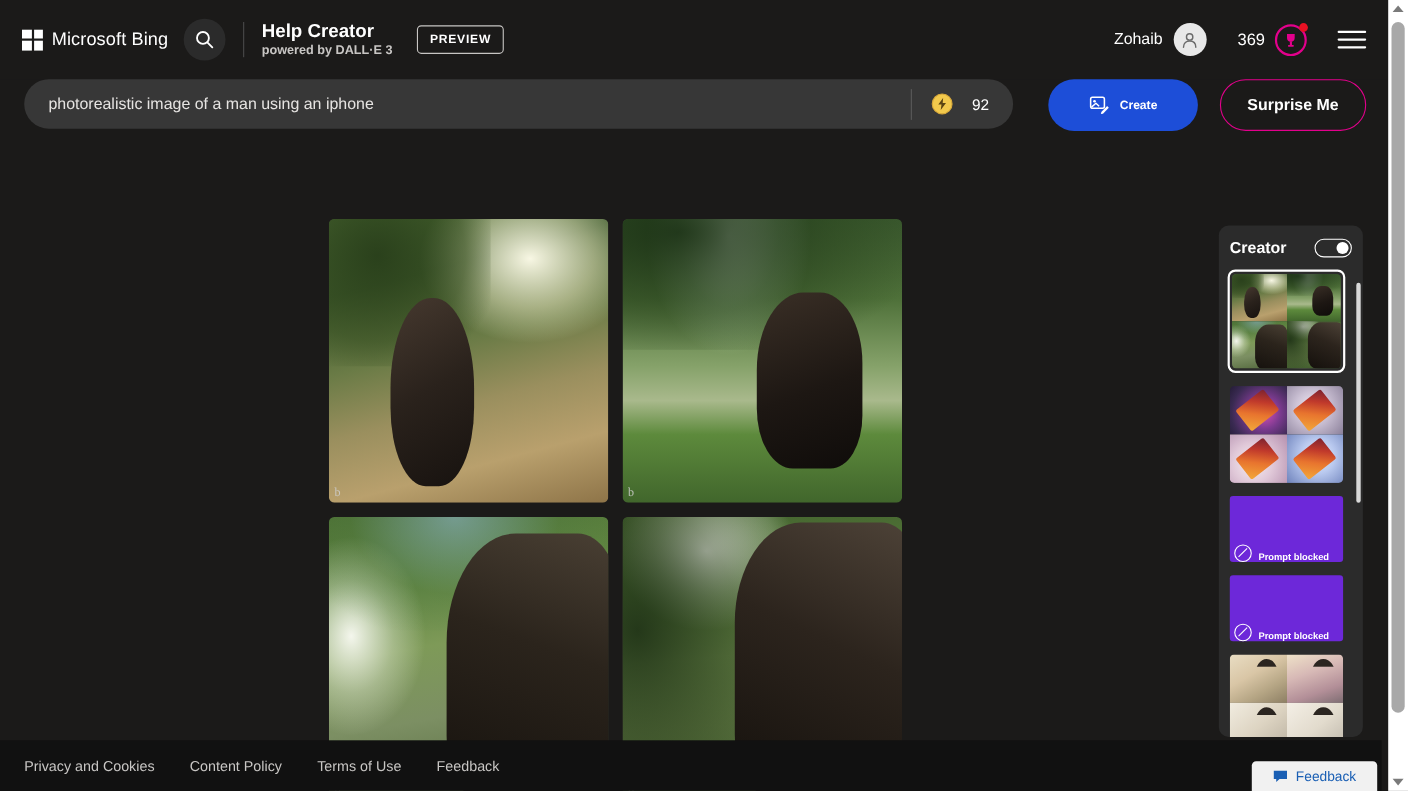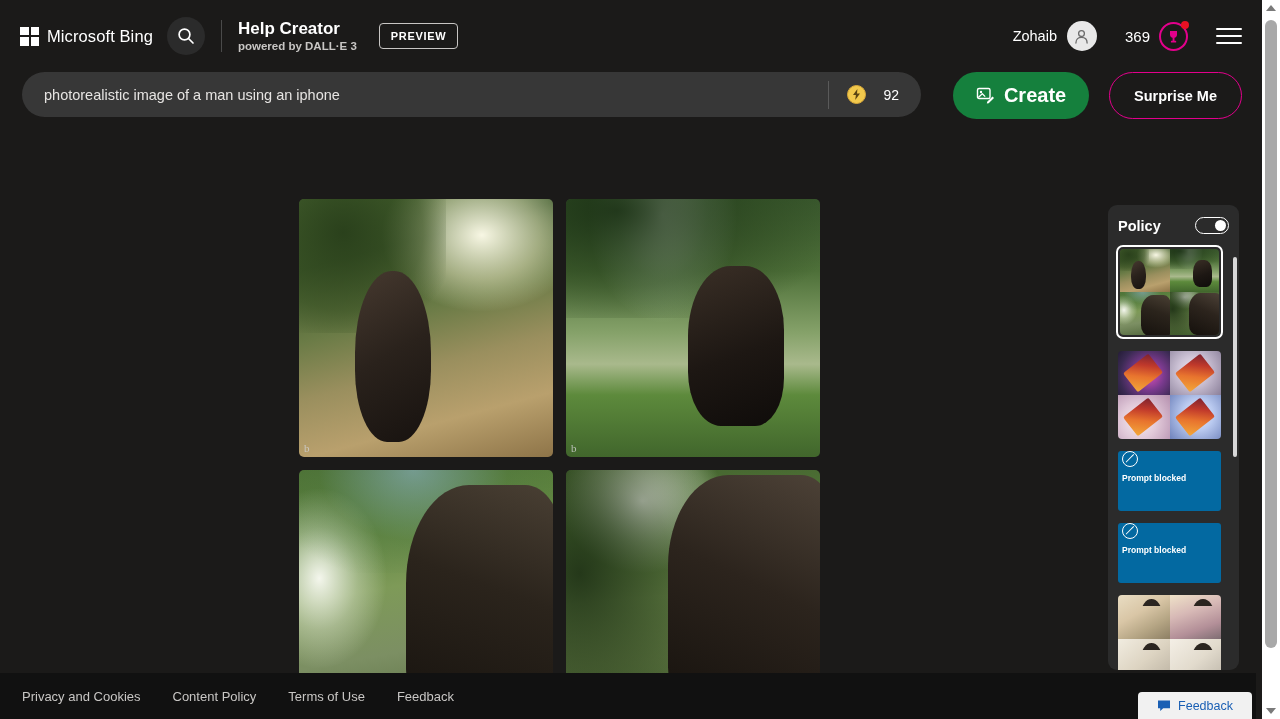--- a/index.html
+++ b/index.html
@@ -128,22 +128,22 @@
   }
   .coin {
     width: 19px; height: 19px; border-radius: 50%;
     background: #f2c94c;
     border: 1.5px solid #d9a93a;
     display: flex; align-items: center; justify-content: center;
   }
   .boost-num { color: #ffffff; font-size: 14px; }
   .btn-create {
     width: 142px; height: 47px; border-radius: 24px;
-    background: #15803d; border: none;
-    color: #ffffff; font-size: 20px; font-weight: bold;
+    background: #1d4ed8; border: none;
+    color: #ffffff; font-size: 11px; font-weight: bold;
     font-family: "Liberation Sans", sans-serif;
     margin-left: 32px;
     display: flex; align-items: center; justify-content: center; gap: 9px;
     cursor: pointer;
   }
   .btn-surprise {
     width: 139px; height: 47px; border-radius: 24px;
     background: transparent; border: 1.5px solid #e3008c;
     color: #ffffff; font-size: 14.5px; font-weight: bold;
     font-family: "Liberation Sans", sans-serif;
@@ -305,26 +305,25 @@
   }
   .rquad {
     display: grid; grid-template-columns: 1fr 1fr; grid-template-rows: 1fr 1fr;
     width: 100%; height: 88px;
     border-radius: 4px; overflow: hidden;
   }
   .recent-item.selected .rquad { height: 86px; border-radius: 4px; }
   .rcell { position: relative; overflow: hidden; }
   .blocked-item {
     width: 103px; height: 60px;
-    background: #0369a1; border-radius: 3px;
-    display: flex; align-items: flex-start; gap: 6px;
+    background: #6d28d9; border-radius: 3px;
+    display: flex; align-items: flex-end; gap: 6px;
     padding-left: 4px;
     margin-bottom: 12px;
     cursor: pointer;
-    flex-direction: column;
   }
   .ban-icon {
     width: 16px; height: 16px; border-radius: 50%;
     border: 1.4px solid #ffffff;
     position: relative; flex: none;
   }
   .ban-icon::after {
     content:""; position: absolute; left: 50%; top: 1px;
     width: 1.4px; height: 11px; background: #ffffff;
     transform: translateX(-50%) rotate(45deg);
@@ -514,21 +513,21 @@
       <span class="wm">b</span>
     </div>
     <div class="thumb">
       <span class="scene scn-d"></span>
       <span class="wm">b</span>
     </div>
   </div>
 
   <div class="recent-panel">
     <div class="recent-head">
-      <span class="recent-title">Policy</span>
+      <span class="recent-title">Creator</span>
       <span class="toggle">
           <i></i>
         </span>
     </div>
 
     <div class="recent-list">
 
       <div class="recent-item selected">
         <div class="rquad">
           <span class="rcell scn-a"></span>

